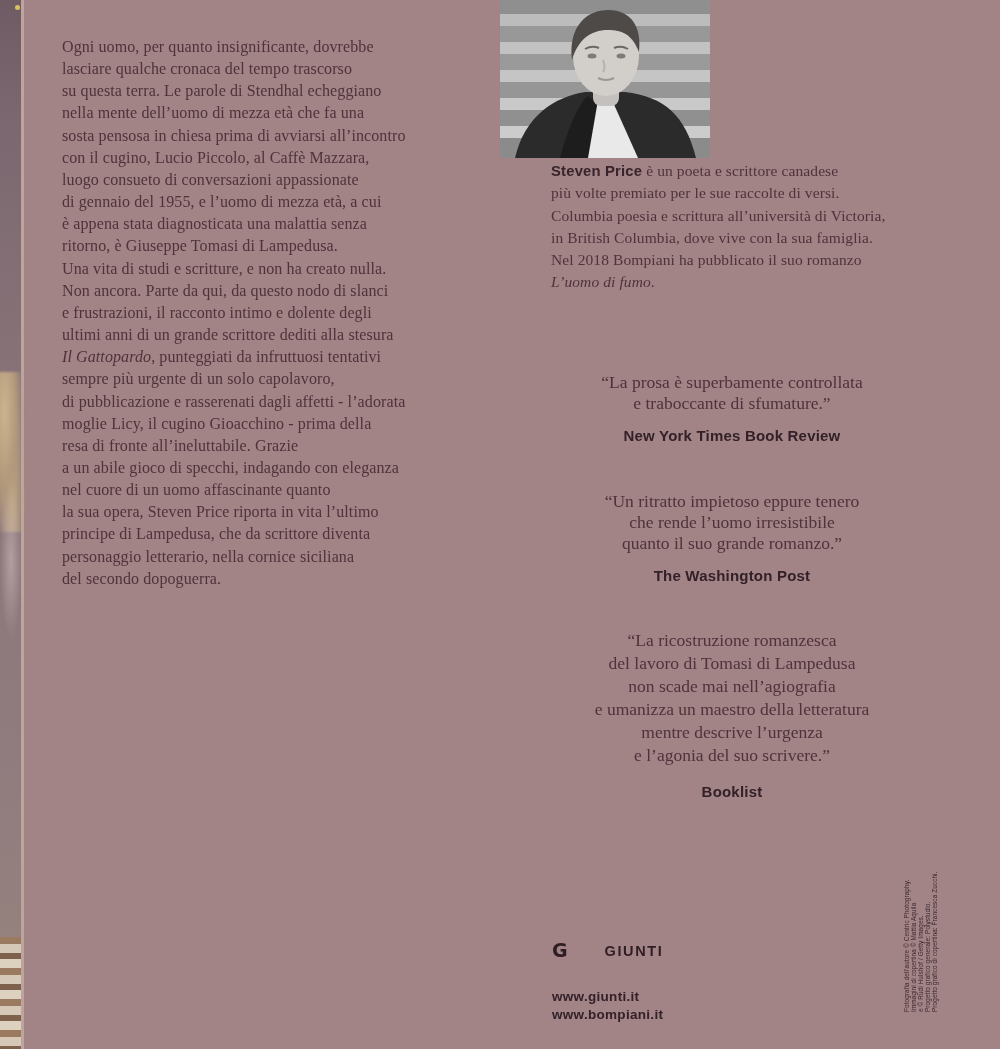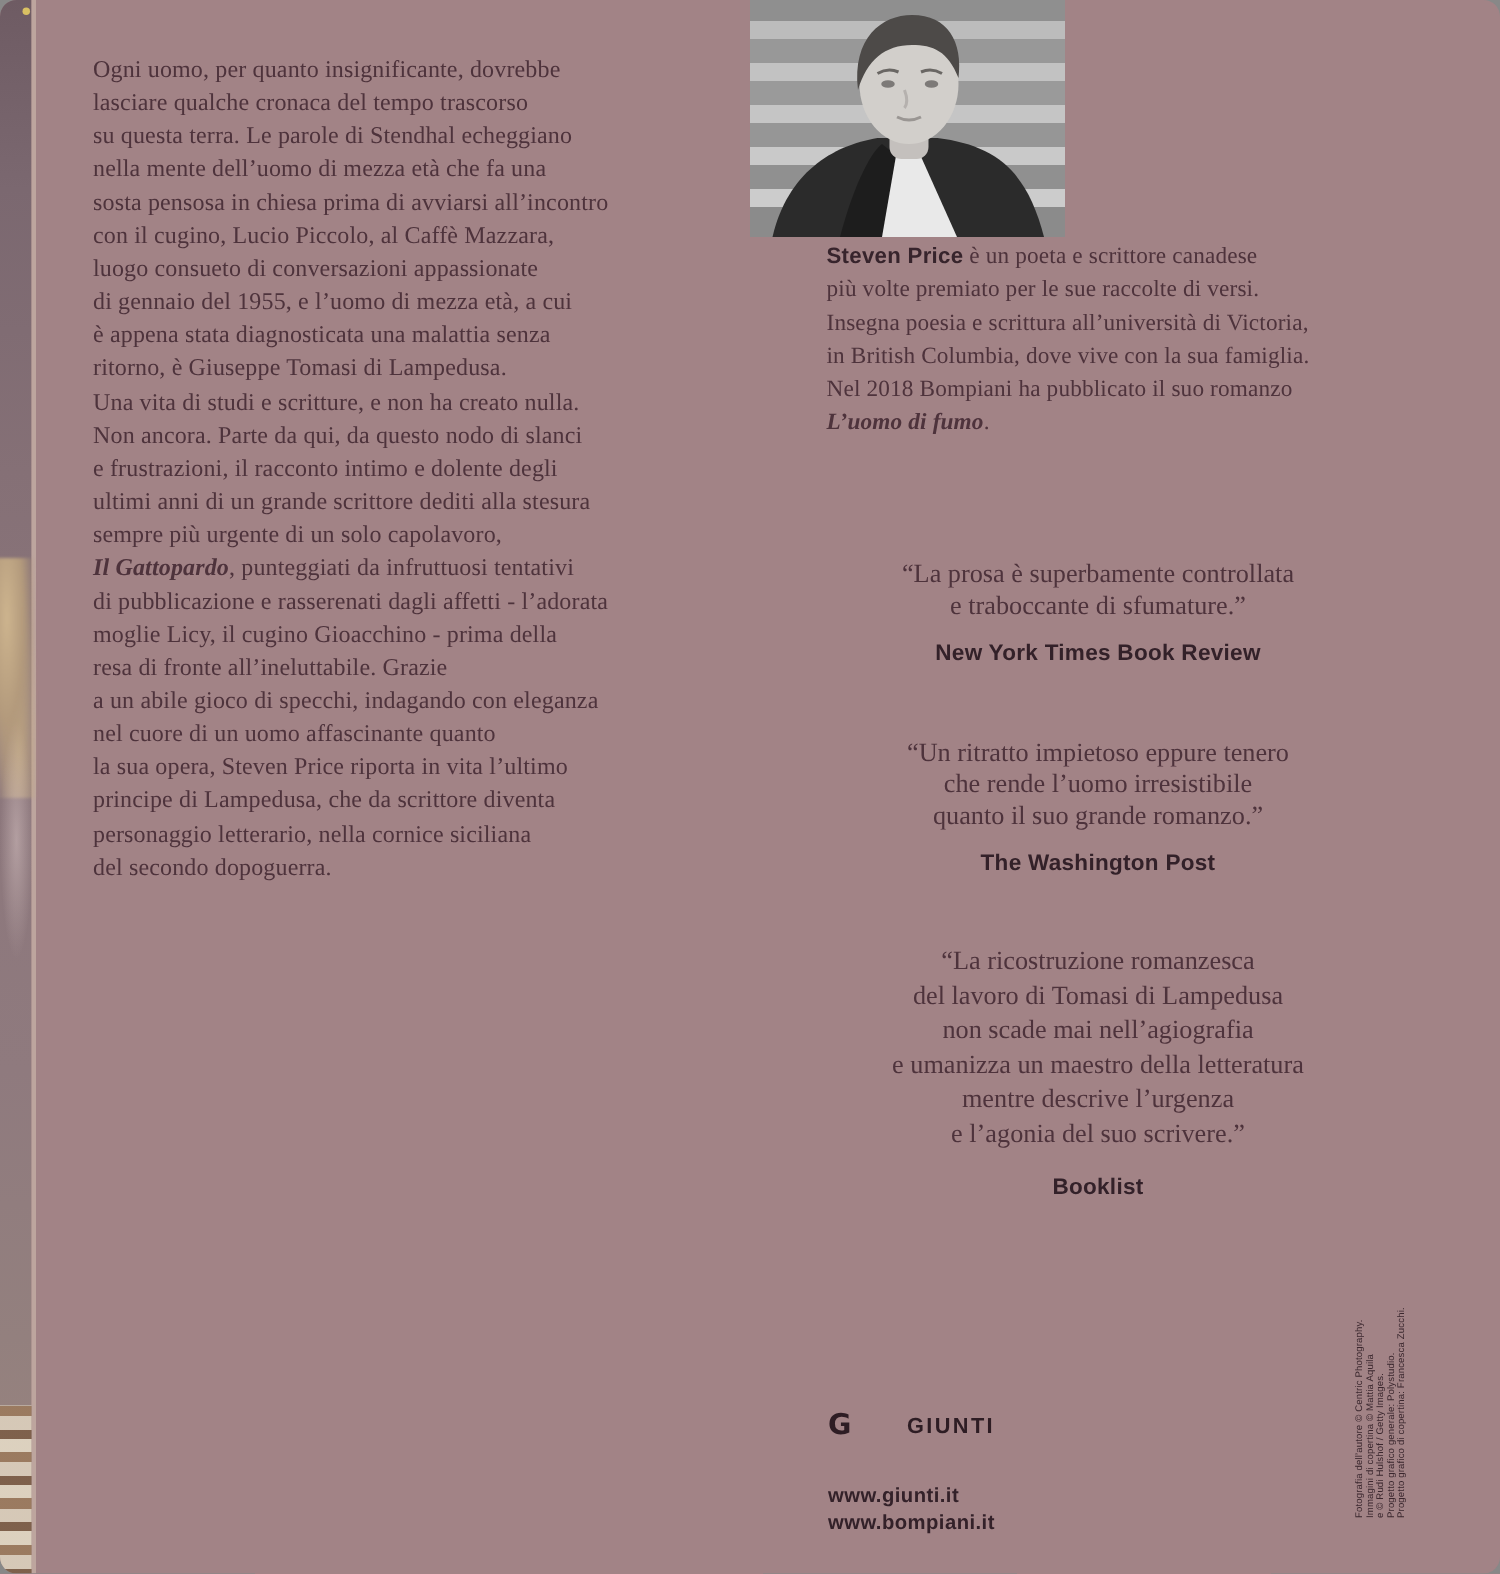--- a/index.html
+++ b/index.html
@@ -1,20 +1,19 @@
 <!DOCTYPE html>
 <html><head>
 <meta charset="utf-8">
 <style>
   html,body { margin:0; padding:0; background:#888; }
   .cover {
     position:relative; width:1000px; height:1049px; overflow:hidden;
     background:#a28386;
     font-family:"Liberation Serif", serif;
-    border-radius:11px;
   }
   
   .spine {
     position:absolute; left:0; top:0; width:21px; height:1049px;
     background:linear-gradient(180deg,#6e5b63 0%,#7b6870 12%,#857076 30%,#8c777c 50%,#8f7a7e 68%,#93807e 85%,#9a857f 100%);
     border-right:3px solid #bda59e;
   }
   .spine-flower {
     position:absolute; left:-6px; top:372px; width:30px; height:160px;
     background:
@@ -32,21 +31,21 @@
       #9b7a5e 0 7px, #d9ccba 7px 16px, #7d5f49 16px 22px, #e0d5c2 22px 31px);
     opacity:.95;
   }
   .corner-dot { position:absolute; left:15px; top:5px; width:5px; height:5px; border-radius:50%; background:#d9c063; }
 
   
   .synopsis {
     position:absolute; left:62px; top:36px; width:440px;
     font-size:16px; line-height:22.15px; color:#4e333c; letter-spacing:.1px;
   }
-  .synopsis em, .bio em { font-style:italic;font-weight:bold; }
+  .synopsis em, .bio em { font-style:italic; }
 
   
   .photo { position:absolute; left:500px; top:0; width:210px; height:158px; overflow:hidden; }
   .photo svg { display:block; }
 
   
   .bio {
     position:absolute; left:551px; top:160px; width:440px;
     font-size:15.5px; line-height:22.3px; color:#4e333c; letter-spacing:.1px;
   }
@@ -112,22 +111,22 @@
       <div class="ln">sosta pensosa in chiesa prima di avviarsi all’incontro</div>
       <div class="ln">con il cugino, Lucio Piccolo, al Caffè Mazzara,</div>
       <div class="ln">luogo consueto di conversazioni appassionate</div>
       <div class="ln">di gennaio del 1955, e l’uomo di mezza età, a cui</div>
       <div class="ln">è appena stata diagnosticata una malattia senza</div>
       <div class="ln">ritorno, è Giuseppe Tomasi di Lampedusa.</div>
       <div class="ln">Una vita di studi e scritture, e non ha creato nulla.</div>
       <div class="ln">Non ancora. Parte da qui, da questo nodo di slanci</div>
       <div class="ln">e frustrazioni, il racconto intimo e dolente degli</div>
       <div class="ln">ultimi anni di un grande scrittore dediti alla stesura</div>
+      <div class="ln"><em>Il Gattopardo</em>, punteggiati da infruttuosi tentativi</div>
       <div class="ln">sempre più urgente di un solo capolavoro,</div>
-      <div class="ln"><em>Il Gattopardo</em>, punteggiati da infruttuosi tentativi</div>
       <div class="ln">di pubblicazione e rasserenati dagli affetti - l’adorata</div>
       <div class="ln">moglie Licy, il cugino Gioacchino - prima della</div>
       <div class="ln">resa di fronte all’ineluttabile. Grazie</div>
       <div class="ln">a un abile gioco di specchi, indagando con eleganza</div>
       <div class="ln">nel cuore di un uomo affascinante quanto</div>
       <div class="ln">la sua opera, Steven Price riporta in vita l’ultimo</div>
       <div class="ln">principe di Lampedusa, che da scrittore diventa</div>
       <div class="ln">personaggio letterario, nella cornice siciliana</div>
       <div class="ln">del secondo dopoguerra.</div>
     </div>
@@ -157,21 +156,21 @@
       <path d="M85,49 q7,-4 14,-1" stroke="#6a6764" stroke-width="2" fill="none"></path>
       <path d="M114,48 q7,-3 14,1" stroke="#6a6764" stroke-width="2" fill="none"></path>
       <path d="M103,60 q3,8 0,12" stroke="#b5b1ae" stroke-width="2" fill="none"></path>
       <path d="M98,78 q8,4 16,0" stroke="#9a9693" stroke-width="2" fill="none"></path>
     </svg>
   </div>
 
   <div class="bio">
       <div class="ln"><b>Steven Price</b> è un poeta e scrittore canadese</div>
       <div class="ln">più volte premiato per le sue raccolte di versi.</div>
-      <div class="ln">Insegna poesia e scrittura all’università di Victoria,</div>
+      <div class="ln">Columbia poesia e scrittura all’università di Victoria,</div>
       <div class="ln">in British Columbia, dove vive con la sua famiglia.</div>
       <div class="ln">Nel 2018 Bompiani ha pubblicato il suo romanzo</div>
       <div class="ln"><em>L’uomo di fumo</em>.</div>
     </div>
 
   <div class="quote q1">
     <div>
         <div class="ln">“La prosa è superbamente controllata</div>
         <div class="ln">e traboccante di sfumature.”</div>
       </div>

